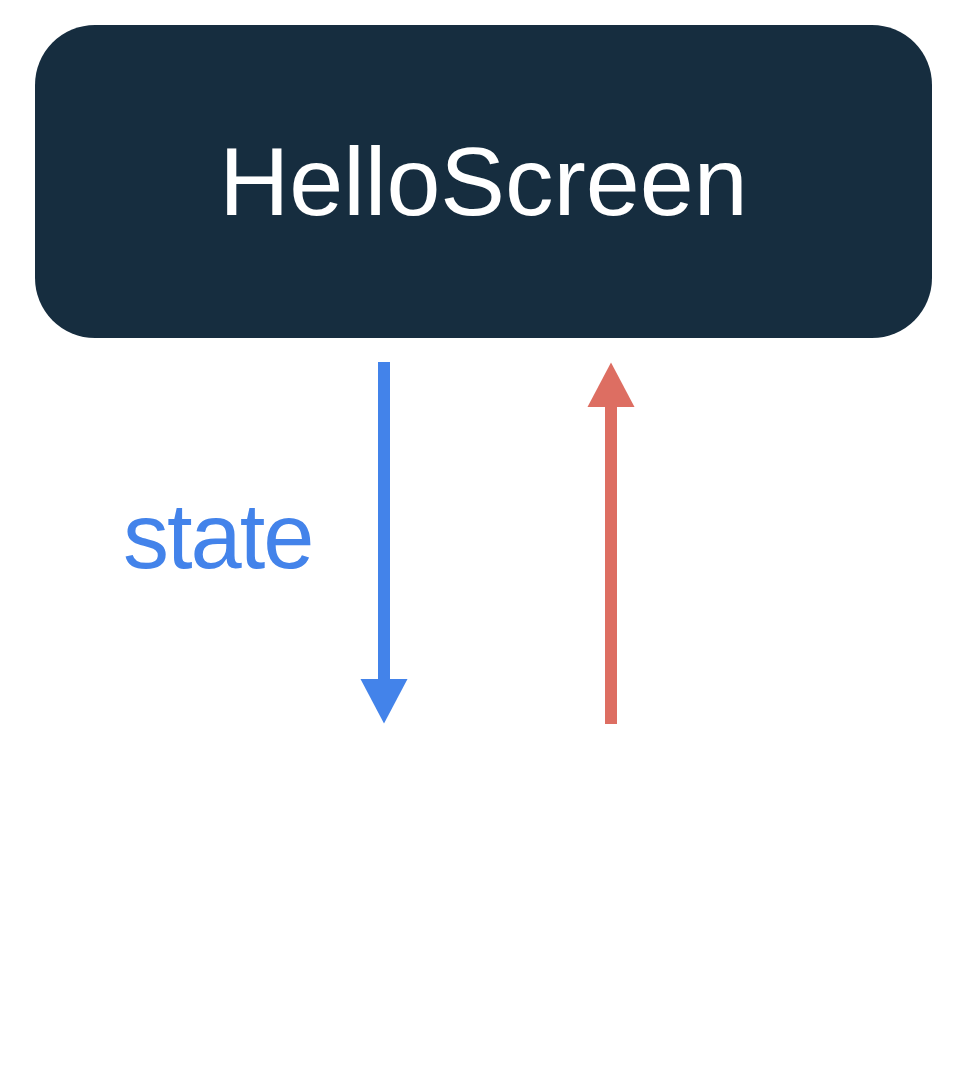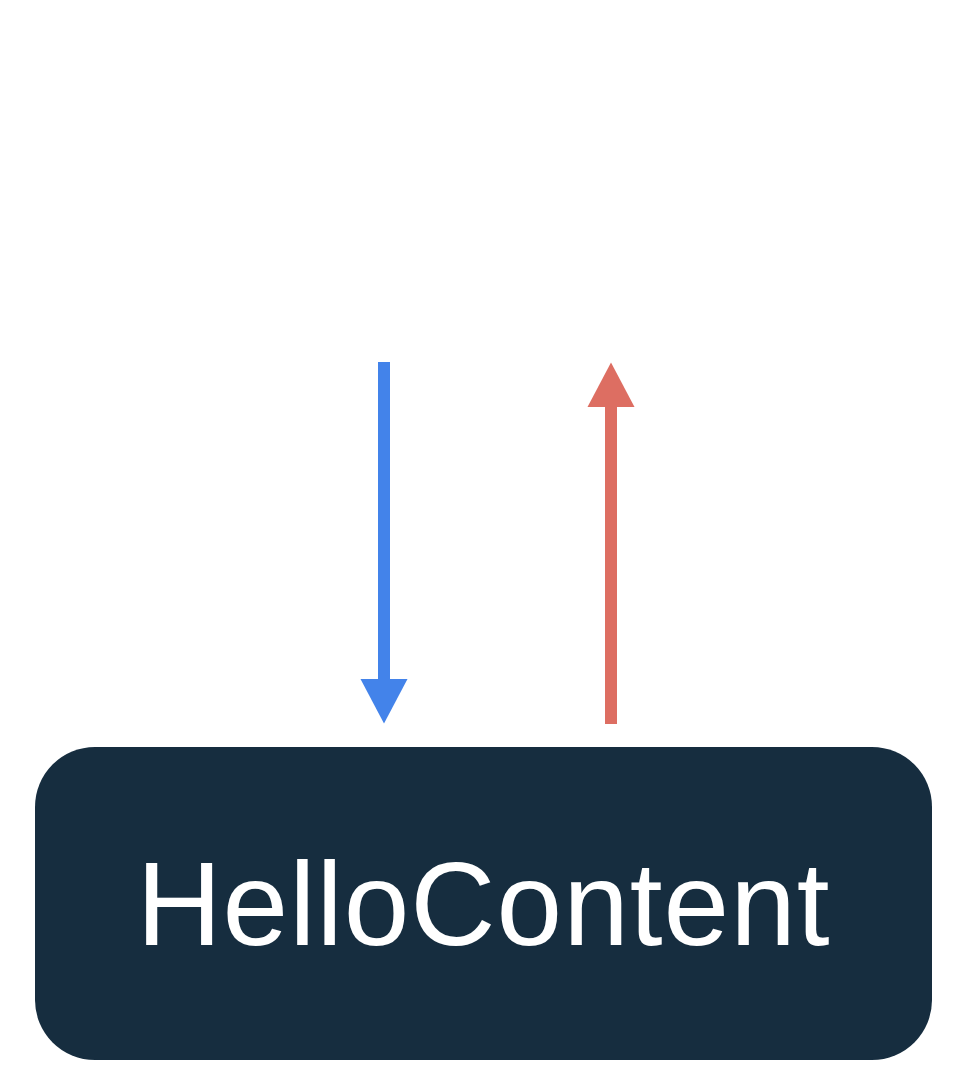--- a/index.html
+++ b/index.html
@@ -53,30 +53,31 @@
   .label-state { left: 123px; color: var(--state-blue, #4383EA); }
   .label-event { left: 676px; color: var(--event-red, #DD6E62); }
   .fill-state { fill: var(--state-blue, #4383EA); }
   .fill-event { fill: var(--event-red, #DD6E62); }
 </style>
 </head>
 <body>
 
 <div class="canvas">
 
+  <div class="node node-top">
+    <span class="node-label">HelloScreen</span>
+  </div>
 
   <svg class="arrow arrow-state" viewBox="0 0 48 362" aria-hidden="true">
     <rect class="fill-state" x="18" y="0" width="12" height="320"></rect>
     <polygon class="fill-state" points="0.5,317 47.5,317 24,361.5"></polygon>
   </svg>
 
   <svg class="arrow arrow-event" viewBox="0 0 48 362" aria-hidden="true">
     <polygon class="fill-event" points="24,0.5 47.5,45 0.5,45"></polygon>
     <rect class="fill-event" x="18" y="44" width="12" height="318"></rect>
   </svg>
 
+  <span class="edge-label label-state">state</span>
 
 
-  <div class="node node-bottom">
-    <span class="node-label">HelloContent</span>
-  </div>
 
 </div>
 
 </body></html>

